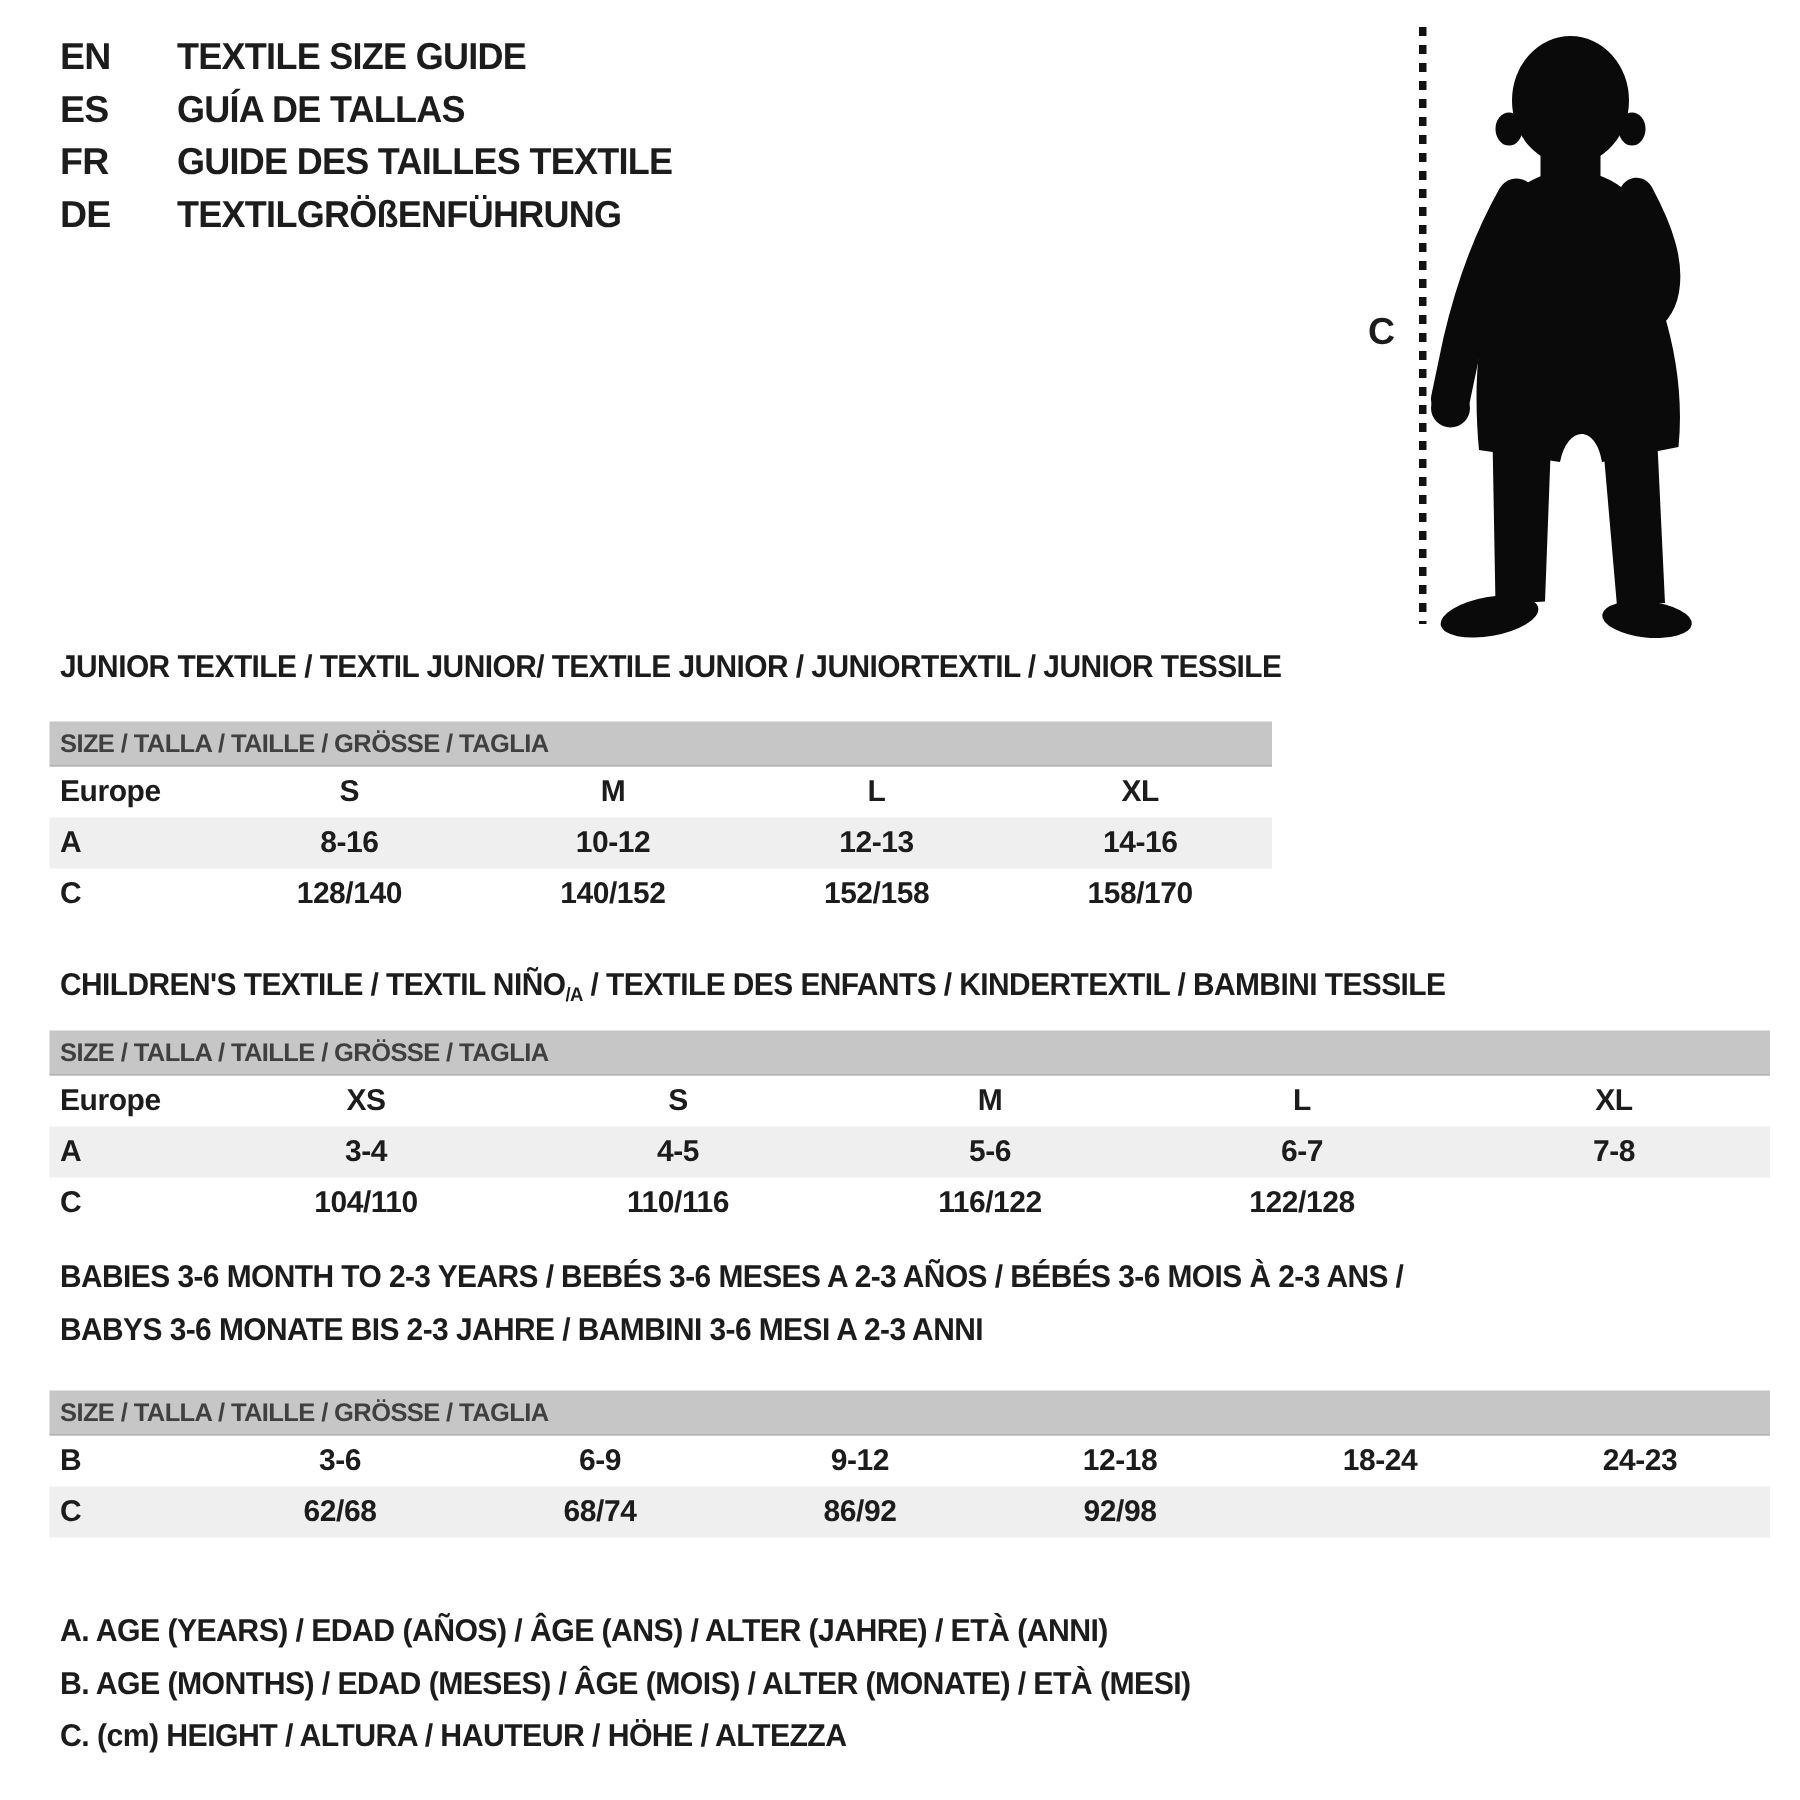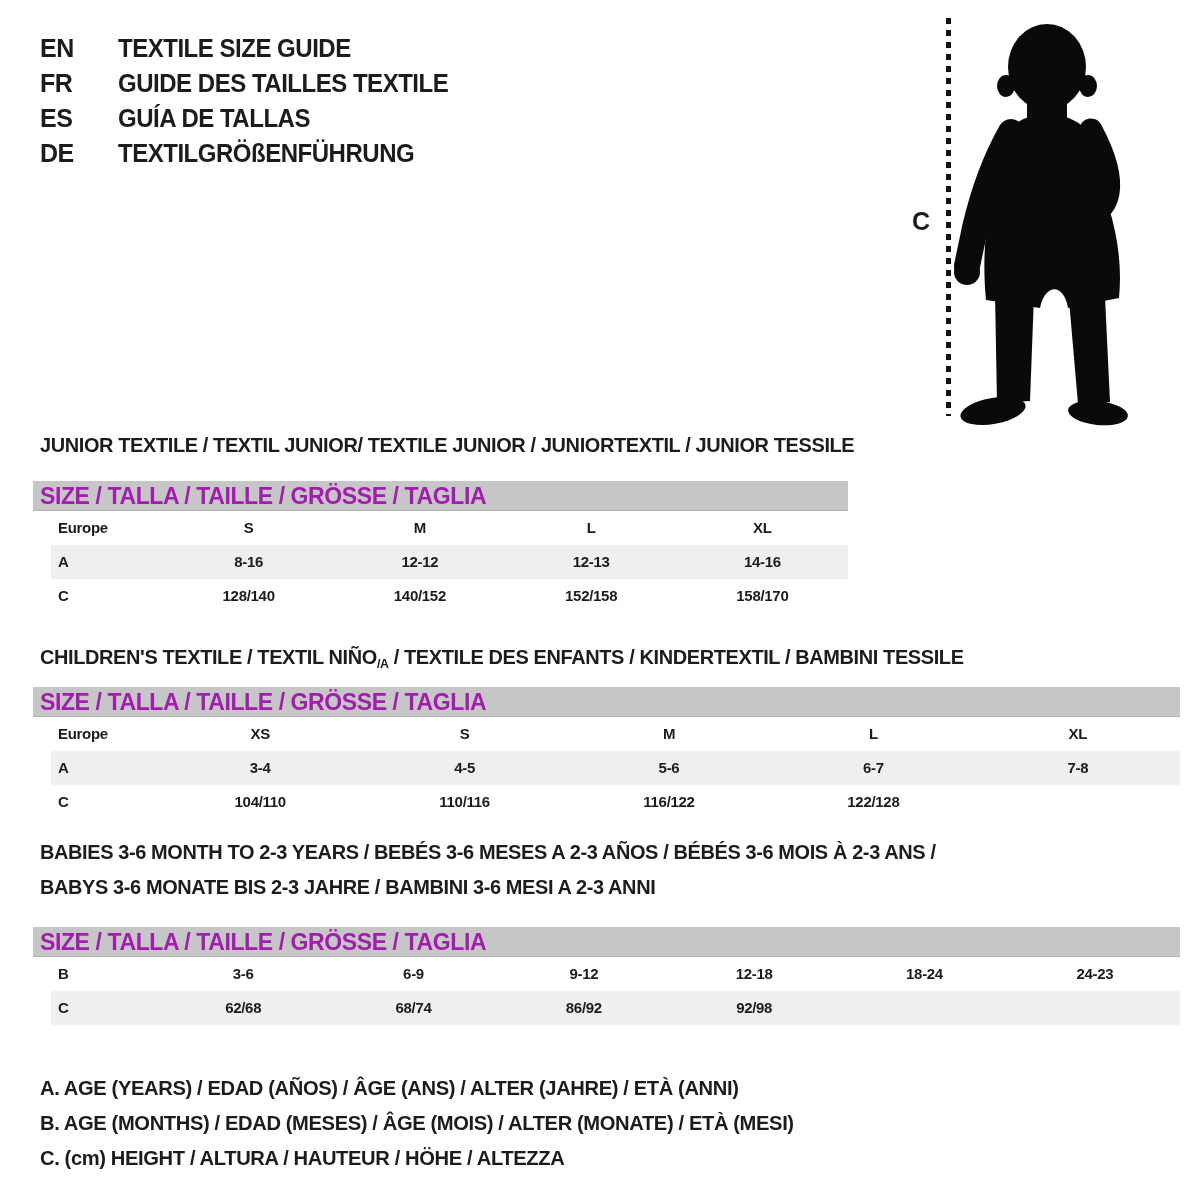--- a/index.html
+++ b/index.html
@@ -6,21 +6,21 @@
   html,body { width:1200px; height:1200px; background:#ffffff; overflow:hidden; }
   body {
     position:relative;
     font-family:"Liberation Sans","DejaVu Sans",sans-serif;
     font-weight:700;
     color:#1c1c1c;
     -webkit-font-smoothing:antialiased;
   }
 
   
-  .lang-list { position:absolute; left:40px; top:31px; }
+  .lang-list { position:absolute; left:40px; top:21px; }
   .lang-row { display:flex; line-height:35px; font-size:25px; letter-spacing:-0.5px; }
   .lang-code { width:78px; flex:0 0 78px; }
   .lang-title { display:inline-block; transform:scaleX(0.96); transform-origin:left center; white-space:nowrap; }
 
   
   .figure-wrap { position:absolute; left:880px; top:0; width:320px; height:440px; }
   .measure-label { position:absolute; left:32px; top:207px; font-size:25px; }
   .dotted-line {
     position:absolute; left:66px; top:18px; width:5px; height:398px;
     background:repeating-linear-gradient(to bottom,#121212 0 6px,transparent 6px 12px);
@@ -30,25 +30,25 @@
   
   .sec-heading {
     position:absolute; left:40px; font-size:21px; letter-spacing:-0.4px;
     white-space:nowrap; transform:scaleX(0.95); transform-origin:left center;
   }
   .sub-small { font-size:13px; vertical-align:-4px; }
 
   
   .size-table { position:absolute; left:33px; }
   .thead {
-    height:30px; line-height:30px; background:#c6c6c6; color:#a21caf;
-    font-size:23px; letter-spacing:-0.4px; padding-left:7px;
+    height:30px; line-height:30px; background:#c6c6c6; color:#404040;
+    font-size:17px; letter-spacing:-0.4px; padding-left:7px;
     border-bottom:1px solid #b2b2b2;
   }
-  .trow { display:grid; height:34px; line-height:34px; font-size:15px; letter-spacing:-0.3px;margin-left:18px; }
+  .trow { display:grid; height:34px; line-height:34px; font-size:20px; letter-spacing:-0.3px; }
   .trow.alt { background:#efefef; }
   .tlabel { text-align:left; padding-left:7px; }
   .tcell { text-align:center; }
   .junior-table { width:815px; }
   .junior-table .trow { grid-template-columns:112px repeat(4,1fr); }
   .children-table, .babies-table { width:1147px; }
   .children-table .trow { grid-template-columns:107px repeat(5,1fr); }
   .babies-table .trow { grid-template-columns:107px repeat(6,1fr); }
 
   
@@ -60,26 +60,26 @@
 </style>
 </head>
 <body>
 
 <div class="lang-list">
   <div class="lang-row">
     <span class="lang-code">EN</span>
     <span class="lang-title">TEXTILE SIZE GUIDE</span>
   </div>
   <div class="lang-row">
+    <span class="lang-code">ES</span>
+    <span class="lang-title">GUÍA DE TALLAS</span>
+  </div>
+  <div class="lang-row">
     <span class="lang-code">FR</span>
     <span class="lang-title">GUIDE DES TAILLES TEXTILE</span>
-  </div>
-  <div class="lang-row">
-    <span class="lang-code">ES</span>
-    <span class="lang-title">GUÍA DE TALLAS</span>
   </div>
   <div class="lang-row">
     <span class="lang-code">DE</span>
     <span class="lang-title">TEXTILGRÖßENFÜHRUNG</span>
   </div>
 </div>
 
 <div class="figure-wrap">
   <div class="measure-label">C</div>
   <div class="dotted-line"></div>
@@ -106,21 +106,21 @@
   <div class="trow">
     <span class="tlabel">Europe</span>
     <span class="tcell">S</span>
     <span class="tcell">M</span>
     <span class="tcell">L</span>
     <span class="tcell">XL</span>
   </div>
   <div class="trow alt">
     <span class="tlabel">A</span>
     <span class="tcell">8-16</span>
-    <span class="tcell">12-12</span>
+    <span class="tcell">10-12</span>
     <span class="tcell">12-13</span>
     <span class="tcell">14-16</span>
   </div>
   <div class="trow">
     <span class="tlabel">C</span>
     <span class="tcell">128/140</span>
     <span class="tcell">140/152</span>
     <span class="tcell">152/158</span>
     <span class="tcell">158/170</span>
   </div>

